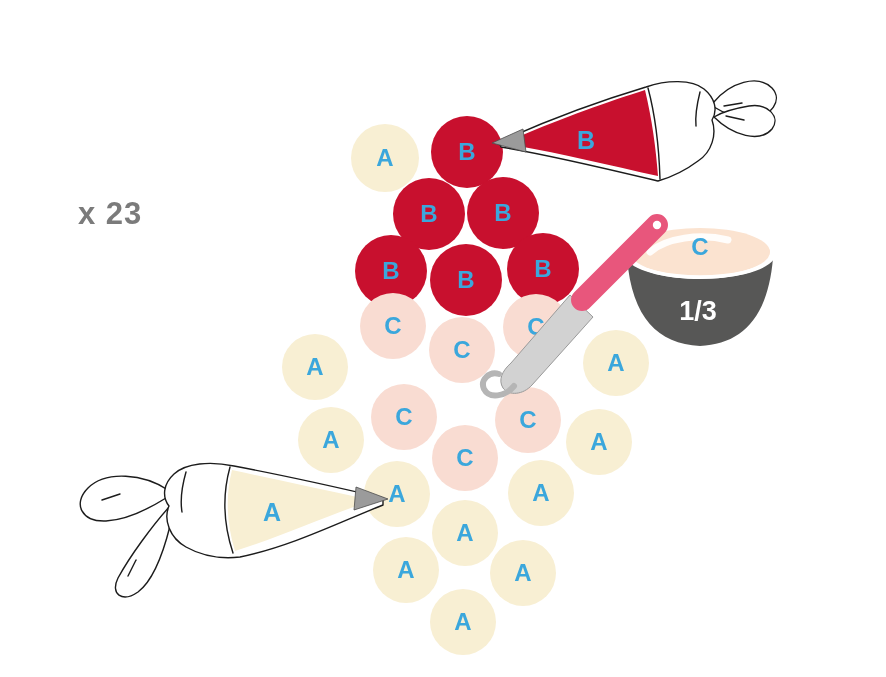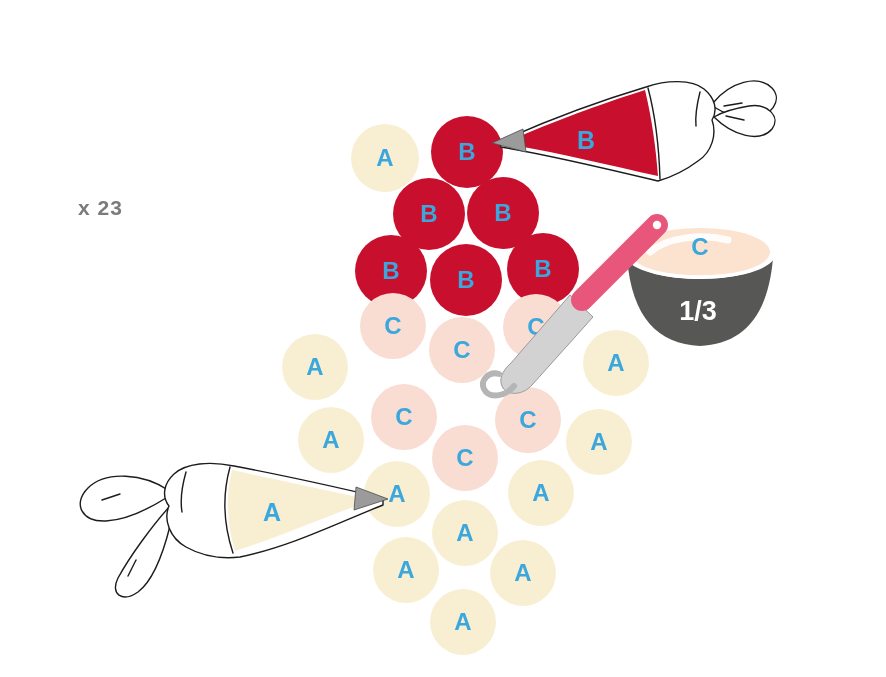--- a/index.html
+++ b/index.html
@@ -7,21 +7,21 @@
   body {
     width:886px; height:677px;
     font-family:"Liberation Sans", sans-serif;
   }
   .canvas {
     position:relative; width:886px; height:677px;
     background:#ffffff; overflow:hidden;
   }
   .count-label {
     position:absolute; left:78px; top:196px;
-    font-size:21px; font-weight:700; letter-spacing:1px;
+    font-size:31px; font-weight:700; letter-spacing:1px;
     color:var(--gray-text,#7b7b7b);
   }
   .circles-layer { position:absolute; inset:0; }
   .circle {
     position:absolute; border-radius:50%;
     display:flex; align-items:center; justify-content:center;
     font-weight:700; font-size:24px;
     color:var(--blue,#3ba7dc);
   }
   .circle.red   { background:var(--red,#c8102e); }

